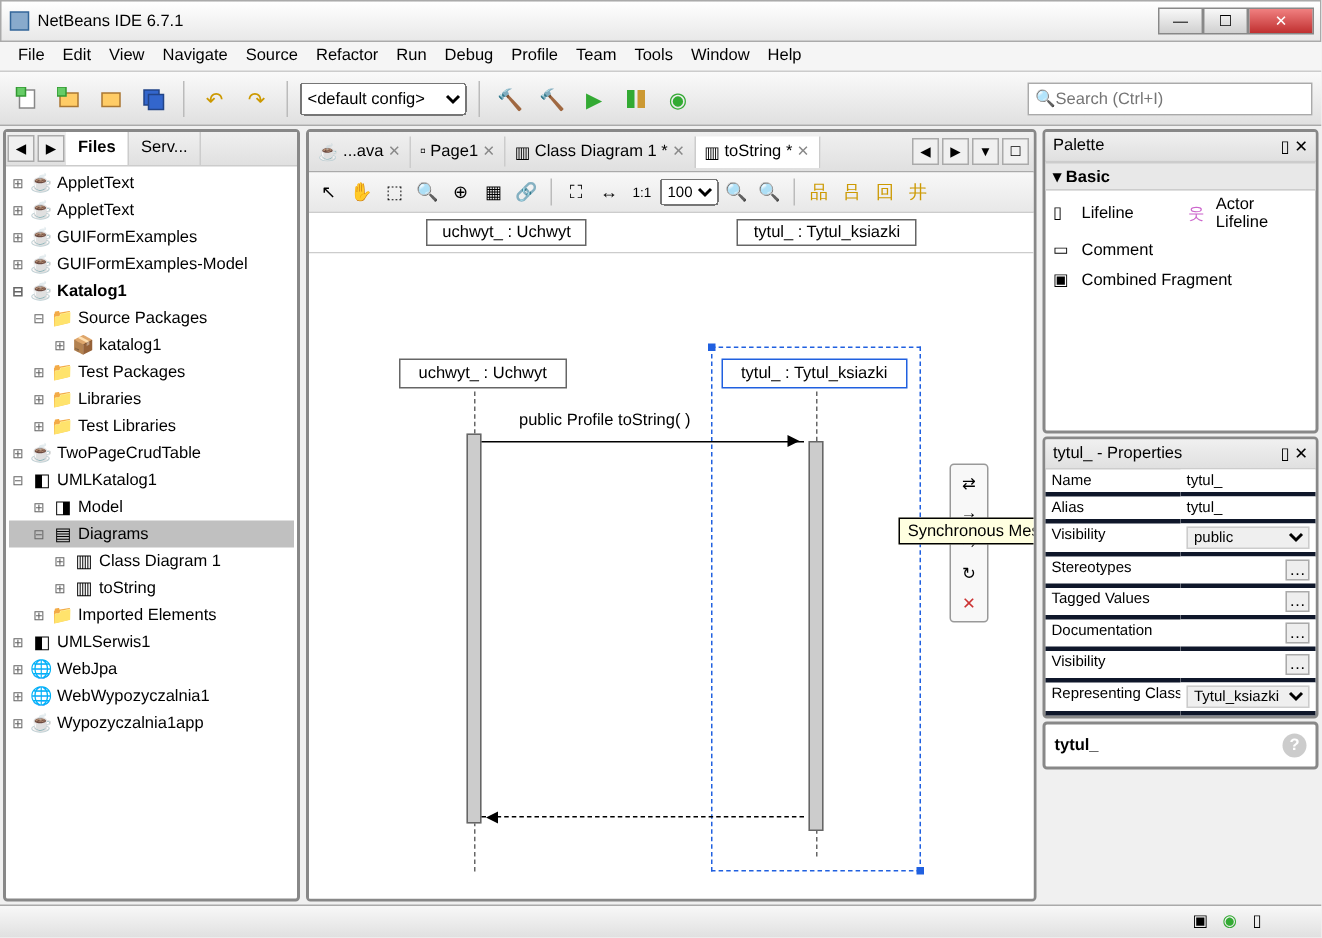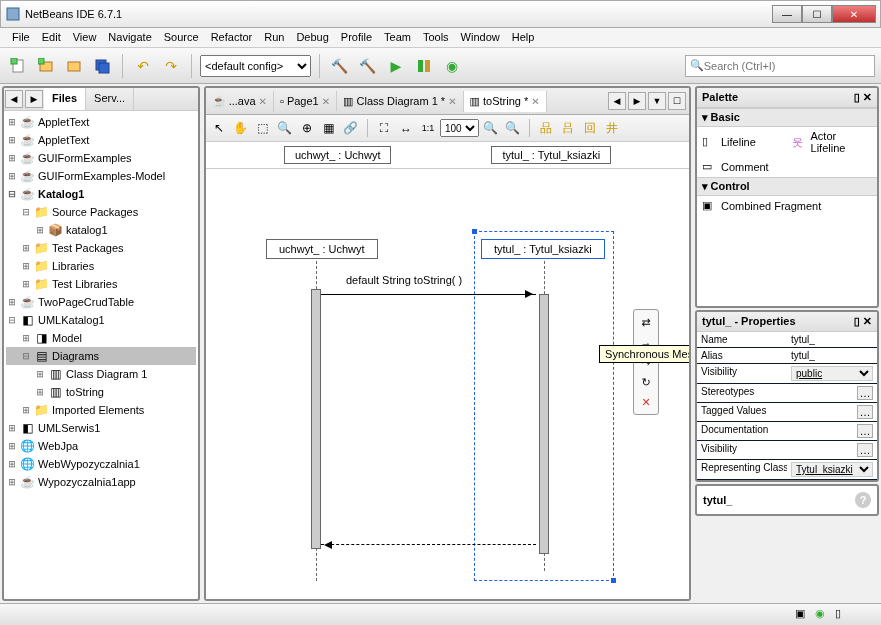--- a/index.html
+++ b/index.html
@@ -68,29 +68,29 @@
 .sel-handles { position: absolute; border: 1px dashed #2060e0; }
 .sel-handles::before, .sel-handles::after { content:''; position:absolute; width:5px; height:5px; background:#2060e0; }
 .sel-handles::before { left:-3px; top:-3px; } .sel-handles::after { right:-3px; bottom:-3px; }
 
 .float-palette { position: absolute; right: 30px; top: 140px; border: 1px solid #999; background: #f8f8f8; padding: 3px; border-radius: 3px; display: flex; flex-direction: column; gap: 2px; }
 .float-palette .fp { width: 18px; height: 18px; display: flex; align-items: center; justify-content: center; font-size: 11px; }
 .tooltip { position: absolute; background: #ffffe0; border: 1px solid #000; padding: 2px 5px; font-size: 11px; }
 
 .right-panel { width: 184px; margin: 2px; display: flex; flex-direction: column; gap: 2px; }
 .palette, .props, .infobox { border: 2px solid #888; border-radius: 3px; background: #fff; }
-.panel-title { background: linear-gradient(#f0f0f0,#e0e0e0); padding: 3px 5px; font-weight: bold; border-bottom: 1px solid #ccc; display:flex; justify-content: space-between; }
+.panel-title { background: linear-gradient(#f0f0f0,#e0e0e0); padding: 3px 5px; font-weight: normal; border-bottom: 1px solid #ccc; display:flex; justify-content: space-between; }
 .section-hdr { background: #e8e8e8; border-top: 1px solid #ccc; border-bottom: 1px solid #ccc; padding: 2px 5px; font-weight: bold; }
 .pal-item { padding: 3px 5px; display: flex; align-items: center; gap: 5px; }
 .pal-item .picon { width: 14px; height: 14px; }
 
 .props-grid { display: grid; grid-template-columns: 90px 1fr; }
-.props-grid > div { border-bottom: 1px solid #0f172a; padding: 2px 4px; font-size: 10px; overflow: hidden; white-space: nowrap; }
+.props-grid > div { border-bottom: 3px solid #0f172a; padding: 2px 4px; font-size: 10px; overflow: hidden; white-space: nowrap; }
 .props-grid .val { background: #fff; display: flex; }
-.props-grid select, .props-grid input { width: 100%; font-size: 10px; border: 1px solid #ccc; text-decoration: underline; }
+.props-grid select, .props-grid input { width: 100%; font-size: 10px; border: 1px solid #ccc; }
 .ellips { width: 16px; text-align:center; border:1px solid #aaa; background:#eee; margin-left:auto; }
 
 .infobox { padding: 6px; font-weight: bold; display:flex; justify-content:space-between; align-items:center; }
 .infobox .q { width:16px; height:16px; border-radius:50%; background:#ccc; color:#fff; display:flex; align-items:center; justify-content:center; }
 
 .statusbar { height: 22px; background: linear-gradient(#f8f8f8,#e0e0e0); border-top: 1px solid #aaa; display: flex; align-items: center; justify-content: flex-end; padding: 0 30px; gap: 4px; }
 .statusbar .sicon { width:16px; height:16px; }
 
 svg { display: block; }
 </style>
@@ -349,21 +349,21 @@
 
       <div class="lifeline" style="left:60px; top:70px;">uchwyt_ : Uchwyt</div>
       <div class="lifeline-dash" style="left:110px; top:92px; height:320px;"></div>
       <div class="activation" style="left:105px; top:120px; height:260px;"></div>
 
       <div class="sel-handles" style="left:268px; top:62px; width:140px; height:350px;"></div>
       <div class="lifeline sel" style="left:275px; top:70px;">tytul_ : Tytul_ksiazki</div>
       <div class="lifeline-dash" style="left:338px; top:92px; height:310px;"></div>
       <div class="activation" style="left:333px; top:125px; height:260px;"></div>
 
-      <div class="msg-label" style="left:140px; top:105px;">default String  toString( )</div>
+      <div class="msg-label" style="left:140px; top:105px;">public Profile  toString( )</div>
       <div class="msg-arrow" style="left:115px; top:125px; width:215px;"></div>
       <div class="ret-arrow" style="left:115px; top:375px; width:215px;"></div>
 
       <div class="float-palette">
         <div class="fp">⇄</div>
         <div class="fp">→</div>
         <div class="fp">⤳</div>
         <div class="fp">↻</div>
         <div class="fp" style="color:#c33">✕</div>
       </div>
@@ -385,21 +385,20 @@
           </div>
         <div class="pal-item" style="width:50%">
             <span class="picon" style="color:#c6c">웃</span>
             <span>Actor Lifeline</span>
           </div>
         <div class="pal-item">
             <span class="picon">▭</span>
             <span>Comment</span>
           </div>
       </div>
-      <div class="section-hdr">▾ <span>Control</span></div>
       <div class="pal-item">
           <span class="picon">▣</span>
           <span>Combined Fragment</span>
         </div>
       <div style="height:90px"></div>
     </div>
 
     <div class="props">
       <div class="panel-title">
           <span>tytul_ - Properties</span>

